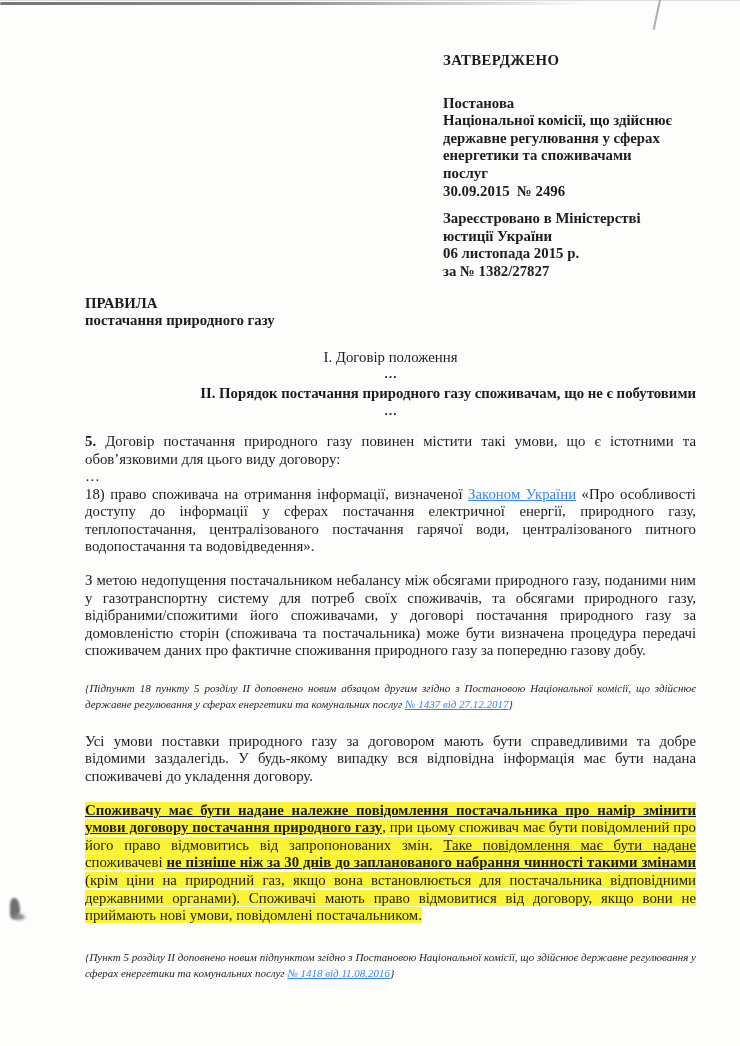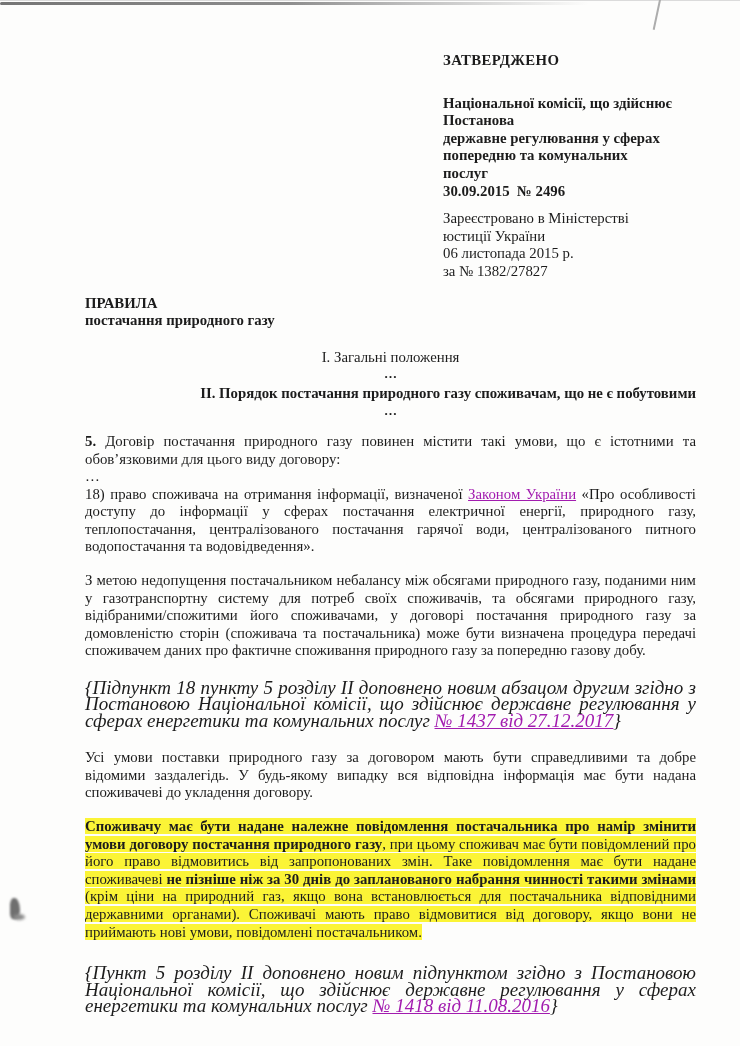--- a/index.html
+++ b/index.html
@@ -16,37 +16,37 @@
   .content {
     box-sizing:border-box;
     padding:52px 44px 0 85px;
     font-size:14.8px;
     line-height:17.6px;
   }
   
   .approval { margin-left:358px; width:253px; font-weight:bold; }
   .approval .stamp { margin-bottom:25px; letter-spacing:0.4px; }
   .approval .datenum { white-space:pre-wrap; }
-  .registered { margin-left:358px; width:253px; margin-top:10px; font-weight:normal; }
+  .registered { margin-left:358px; width:253px; margin-top:10px; font-weight:bold; }
   
   .doc-title { text-align:left; font-weight:bold; margin-top:14px; }
   .section-plain { text-align:center; margin-top:19px; }
   .dots { text-align:center; font-weight:bold; font-size:13px; line-height:12px; margin-top:2px; }
   .section-bold { text-align:right; font-weight:bold; margin-top:5px; }
   
   .para { margin:16px 0 0 0; text-align:justify; }
   .para.tight { margin-top:0; }
   .ellipsis-line { text-align:left; line-height:17.6px; }
   .b { font-weight:bold; }
-  .u { }
-  .link { color:#a21caf; text-decoration:underline; cursor:pointer; }
+  .u { text-decoration:underline; }
+  .link { color:#3b82f6; text-decoration:underline; cursor:pointer; }
   .note {
     margin:20px 0 0 0;
     font-style:italic;
-    font-size:19px;
+    font-size:11px;
     line-height:16.4px;
     text-align:justify;
   }
   .note .link { font-style:italic; }
   .highlight-para { margin-top:16px; }
   .highlight-para .hl { background:#fbf436; }
   
   .artifact { position:absolute; pointer-events:none; }
   .top-edge-line {
     top:2px; left:0; width:640px; height:3px;
@@ -78,41 +78,41 @@
   <div class="artifact top-edge-haze"></div>
   <div class="artifact top-edge-line"></div>
   <div class="artifact scratch"></div>
   <div class="artifact smudge"></div>
   <div class="artifact smudge-tail"></div>
 
   <div class="content">
 
     <div class="approval">
       <div class="stamp">ЗАТВЕРДЖЕНО</div>
+      <div>Постанова</div>
       <div>Національної комісії, що здійснює</div>
-      <div>Постанова</div>
       <div>державне регулювання у сферах</div>
-      <div>попередню та комунальних</div>
+      <div>енергетики та споживачами</div>
       <div>послуг</div>
       <div class="datenum">30.09.2015  № 2496</div>
     </div>
 
     <div class="registered">
       <div>Зареєстровано в Міністерстві</div>
       <div>юстиції України</div>
       <div>06 листопада 2015 р.</div>
       <div>за № 1382/27827</div>
     </div>
 
     <div class="doc-title">
       <div>ПРАВИЛА</div>
       <div>постачання природного газу</div>
     </div>
 
-    <div class="section-plain">І. Загальні положення</div>
+    <div class="section-plain">І. Договір положення</div>
     <div class="dots">…</div>
     <div class="section-bold">ІІ. Порядок постачання природного газу споживачам, що не є побутовими</div>
     <div class="dots">…</div>
 
     <p class="para"><span class="b">5.</span><span> Договір постачання природного газу повинен містити такі умови, що є істотними та обов’язковими для цього виду договору:</span></p>
     <div class="ellipsis-line">…</div>
 
     <p class="para tight"><span>18) право споживача на отримання інформації, визначеної </span><a class="link">Законом України</a><span> «Про особливості доступу до інформації у сферах постачання електричної енергії, природного газу, теплопостачання, централізованого постачання гарячої води, централізованого питного водопостачання та водовідведення».</span></p>
 
     <p class="para">З метою недопущення постачальником небалансу між обсягами природного газу, поданими ним у газотранспортну систему для потреб своїх споживачів, та обсягами природного газу, відібраними/спожитими його споживачами, у договорі постачання природного газу за домовленістю сторін (споживача та постачальника) може бути визначена процедура передачі споживачем даних про фактичне споживання природного газу за попередню газову добу.</p>

